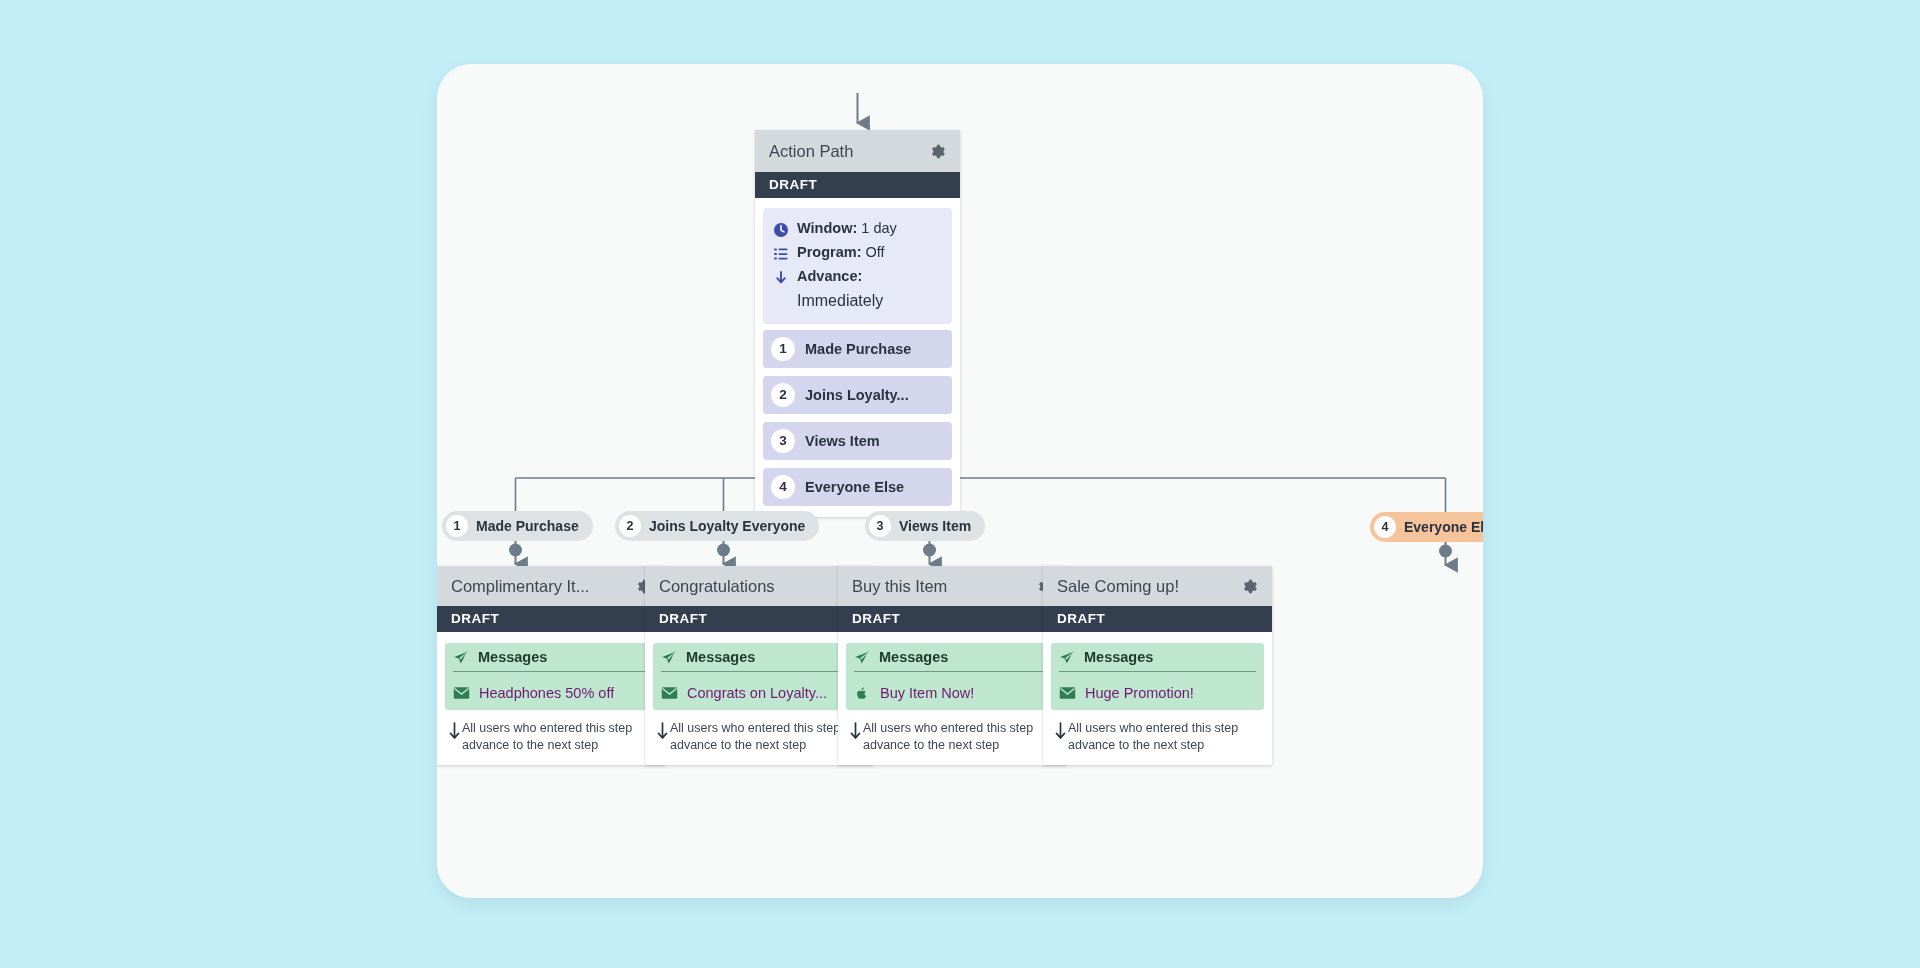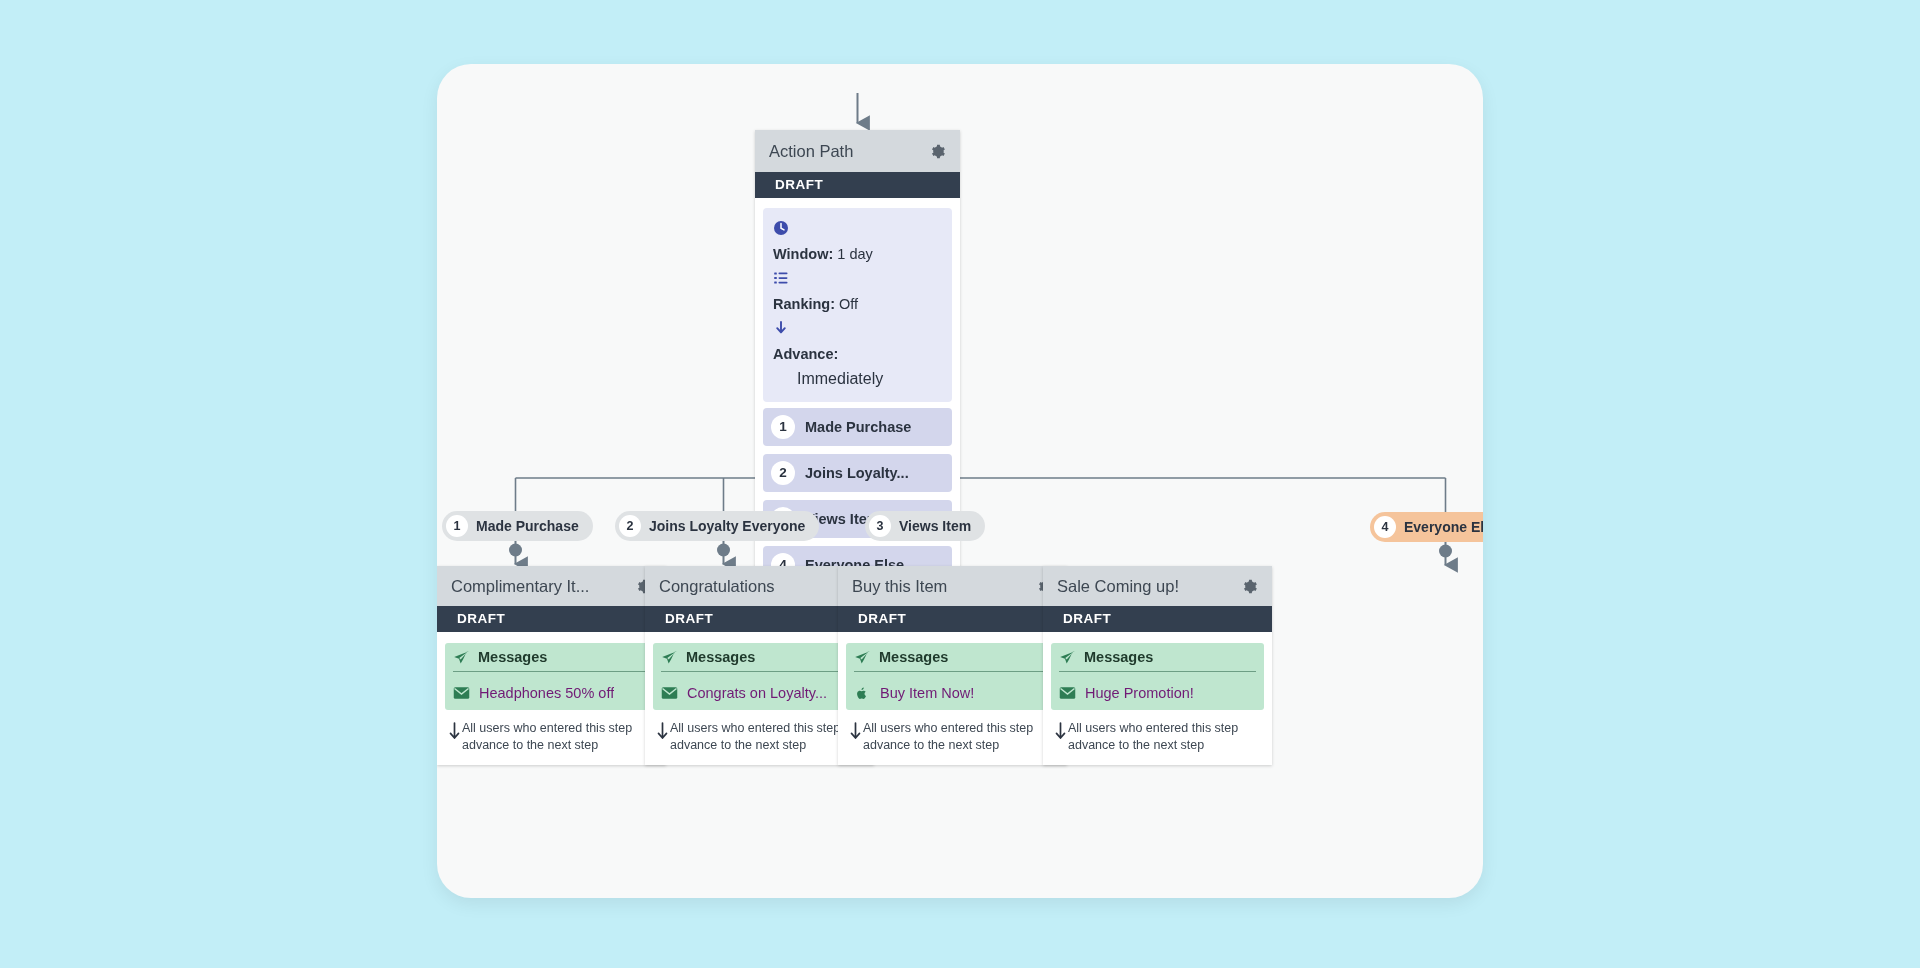--- a/index.html
+++ b/index.html
@@ -44,40 +44,39 @@
     white-space: nowrap; overflow: hidden;
     flex: 1;
   }
   .gear { width: 17px; height: 17px; flex: none; cursor: pointer; }
   .draft {
     background: #333f4f;
     color: #ffffff;
     font-size: 13.5px;
     font-weight: bold;
     letter-spacing: 0.5px;
-    padding: 5px 20px 6px;
+    padding: 5px 14px 6px;
   }
 
   
   #action-path { left: 318px; top: 66px; width: 205px; }
   #action-path .card-head { height: 42px; }
   .info-panel {
     background: #e7e9f7;
     margin: 10px 8px 6px;
     border-radius: 4px;
     padding: 10px 10px 12px 10px;
   }
   .info-row {
-    display: flex; align-items: flex-start;
+    display: flex; align-items: center;
     gap: 8px;
     font-size: 14.5px;
     color: #2b3340;
     line-height: 1.45;
     margin-bottom: 3px;
-    flex-direction: column;
   }
   .info-row:last-child { margin-bottom: 0; }
   .info-row b { font-weight: bold; }
   .info-ico { width: 16px; height: 16px; flex: none; margin-top: 2px; }
   .info-adv-sub { font-size: 16px; color: #2b3340; margin-left: 24px; line-height: 1.35; }
 
   .step-row {
     background: #d3d6ec;
     margin: 0 8px 8px;
     border-radius: 4px;
@@ -221,21 +220,21 @@
                 <g fill="#3d4cab">
                   <rect x="5.5" y="2.6" width="9" height="1.7" rx=".8"></rect>
                   <rect x="5.5" y="7.2" width="9" height="1.7" rx=".8"></rect>
                   <rect x="5.5" y="11.8" width="9" height="1.7" rx=".8"></rect>
                   <rect x="1.2" y="2.4" width="2.6" height="2" rx=".5"></rect>
                   <rect x="1.2" y="7" width="2.6" height="2" rx=".5"></rect>
                   <rect x="1.2" y="11.6" width="2.6" height="2" rx=".5"></rect>
                 </g>
               </svg>
           </span>
-          <span><b>Ranking:</b> <span>Off</span></span>
+          <span><b>Program:</b> <span>Off</span></span>
         </div>
         <div class="info-row">
           <span class="info-ico">
             <svg viewBox="0 0 16 16" width="16" height="16">
                 <path d="M8 2v9.4M4.2 8.2L8 12.4l3.8-4.2" stroke="#3d4cab" stroke-width="1.9" fill="none" stroke-linecap="round" stroke-linejoin="round"></path>
               </svg>
           </span>
           <b>Advance:</b>
         </div>
         <div class="info-adv-sub">Immediately</div>

